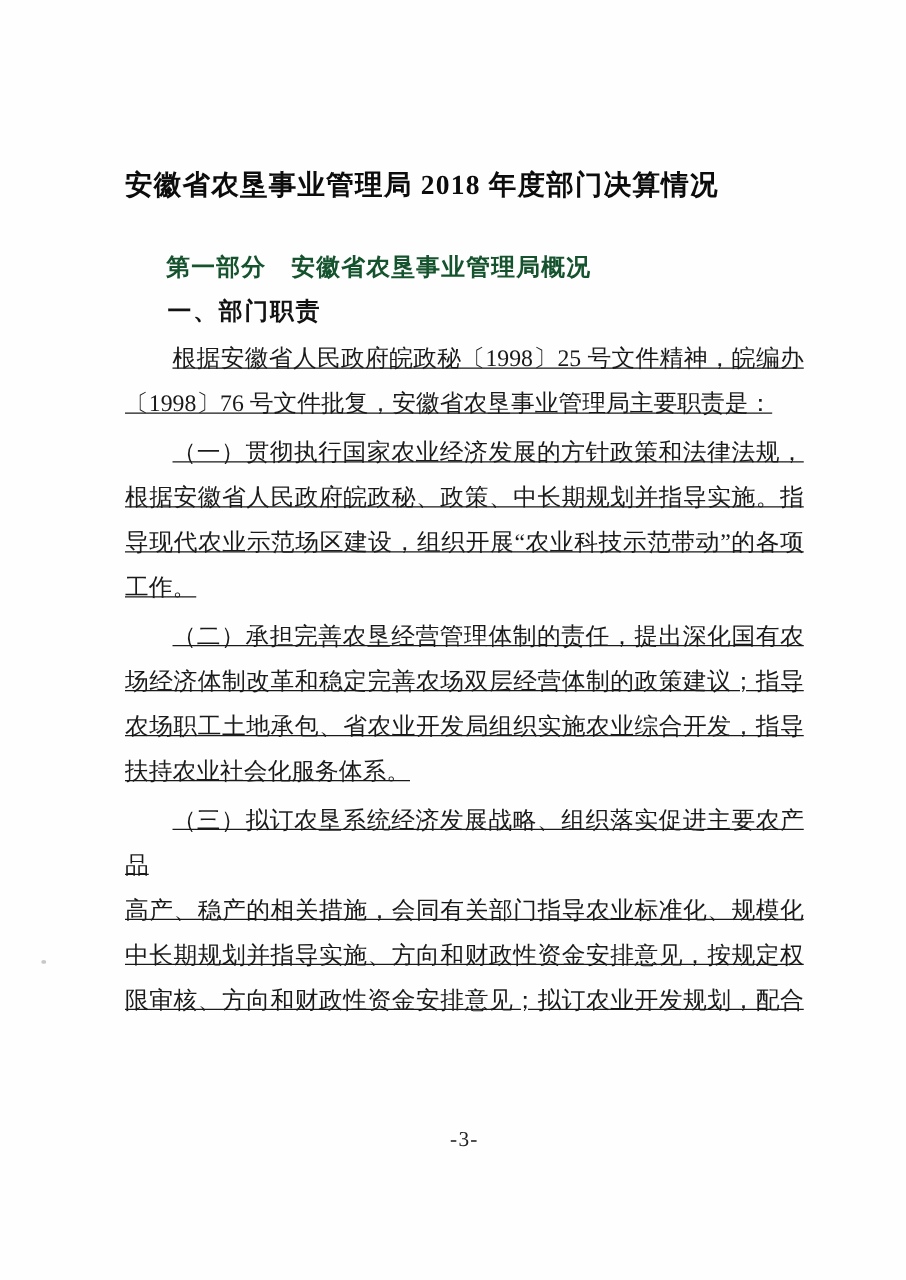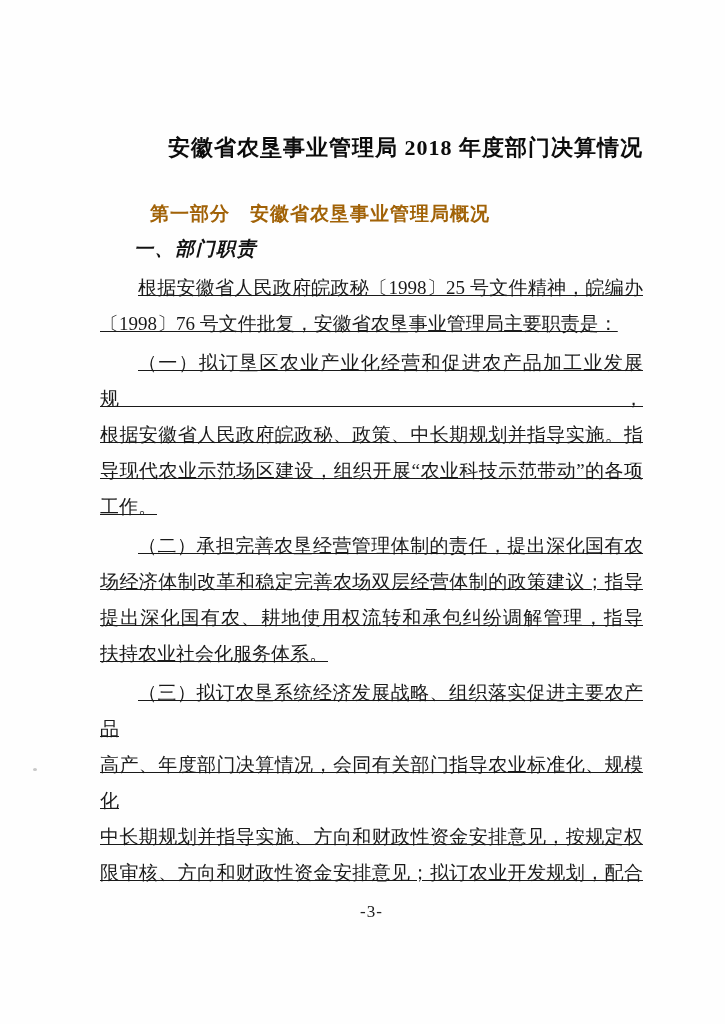--- a/index.html
+++ b/index.html
@@ -19,52 +19,51 @@
   .doc-title {
     position: absolute;
     left: 100px;
     top: 133px;
     width: 543px;
     margin: 0;
     font-family: "Liberation Serif", "DejaVu Serif", serif;
     font-size: 22px;
     font-weight: bold;
     letter-spacing: 1px;
-    text-align: right;
+    text-align: left;
     color: #0c0c0c;
     white-space: nowrap;
   }
   .part-heading {
     position: absolute;
-    left: 116px;
+    left: 99px;
     top: 201px;
     width: 543px;
     padding-left: 34px;
     box-sizing: border-box;
     font-family: Liberation Sans, sans-serif;
     font-size: 19px;
     font-weight: bold;
     letter-spacing: 1px;
-    color: #a16207;
+    color: #14532d;
     white-space: nowrap;
   }
   .section-heading {
     position: absolute;
     left: 100px;
     top: 236px;
     width: 543px;
     padding-left: 34px;
     box-sizing: border-box;
     font-family: "Liberation Sans", "DejaVu Sans", sans-serif;
     font-size: 19px;
     font-weight: bold;
     letter-spacing: 1.5px;
     color: #121212;
     white-space: nowrap;
-    font-style: italic;
   }
   .doc-body {
     position: absolute;
     left: 100px;
     top: 270px;
     width: 543px;
     font-size: 19px;
     line-height: 36px;
     color: #1a1a1a;
   }
@@ -113,36 +112,36 @@
   <div class="section-heading">一、部门职责</div>
 
   <div class="doc-body">
 
     <div class="para">
       <div class="ln first full">根据安徽省人民政府皖政秘〔1998〕25 号文件精神，皖编办</div>
       <div class="ln">〔1998〕76 号文件批复，安徽省农垦事业管理局主要职责是：</div>
     </div>
 
     <div class="para">
-      <div class="ln first full">（一）拟订垦区农业产业化经营和促进农产品加工业发展规，</div>
+      <div class="ln first full">（一）贯彻执行国家农业经济发展的方针政策和法律法规，</div>
       <div class="ln full">根据安徽省人民政府皖政秘、政策、中长期规划并指导实施。指</div>
       <div class="ln full">导现代农业示范场区建设，组织开展“农业科技示范带动”的各项</div>
       <div class="ln">工作。</div>
     </div>
 
     <div class="para">
       <div class="ln first full">（二）承担完善农垦经营管理体制的责任，提出深化国有农</div>
       <div class="ln full">场经济体制改革和稳定完善农场双层经营体制的政策建议；指导</div>
-      <div class="ln full">提出深化国有农、耕地使用权流转和承包纠纷调解管理，指导</div>
+      <div class="ln full">农场职工土地承包、省农业开发局组织实施农业综合开发，指导</div>
       <div class="ln">扶持农业社会化服务体系。</div>
     </div>
 
     <div class="para">
       <div class="ln first full">（三）拟订农垦系统经济发展战略、组织落实促进主要农产品</div>
-      <div class="ln full">高产、年度部门决算情况，会同有关部门指导农业标准化、规模化</div>
+      <div class="ln full">高产、稳产的相关措施，会同有关部门指导农业标准化、规模化</div>
       <div class="ln full">中长期规划并指导实施、方向和财政性资金安排意见，按规定权</div>
       <div class="ln full">限审核、方向和财政性资金安排意见；拟订农业开发规划，配合</div>
     </div>
 
 
   </div>
 
   <div class="page-number">-3-</div>
 
   <div class="speck"></div>

